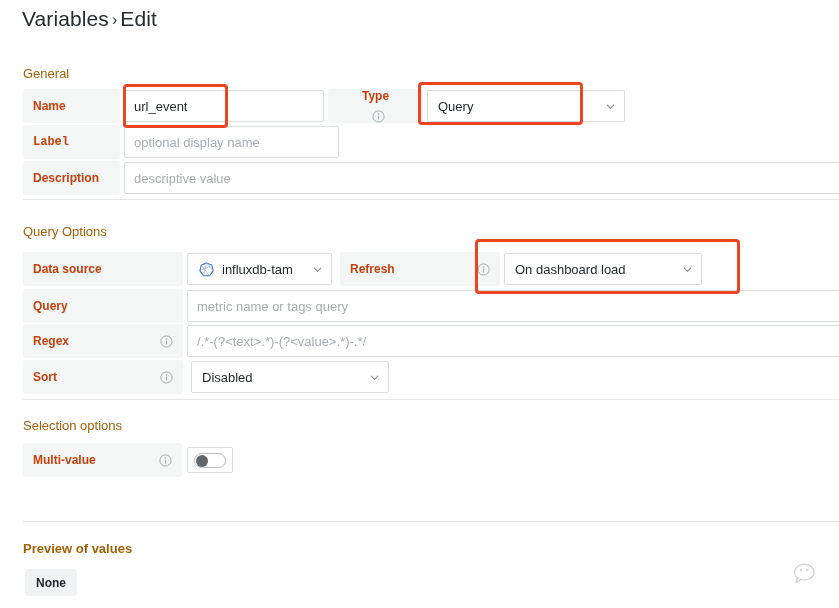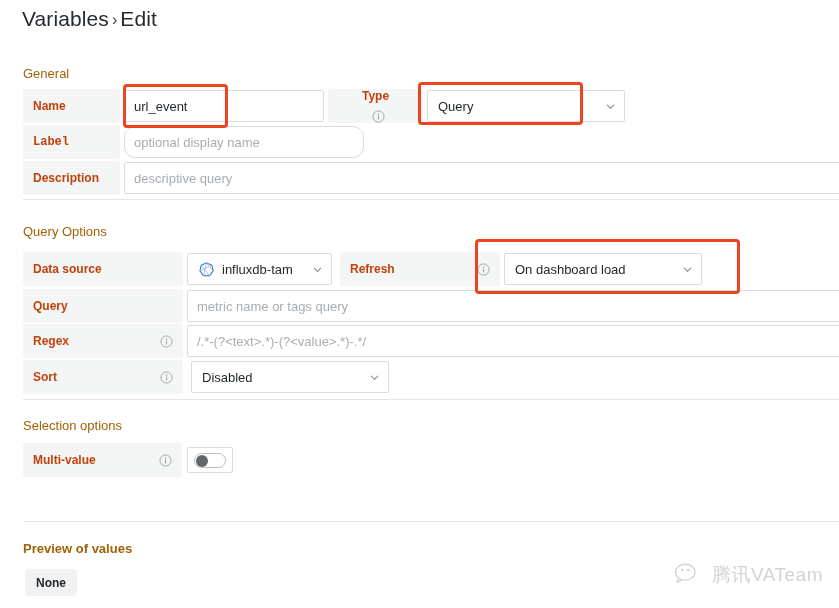--- a/index.html
+++ b/index.html
@@ -217,32 +217,32 @@
             <path d="M2.5 4.5 L6 8 L9.5 4.5" fill="none" stroke="#5c6368" stroke-width="1.2" stroke-linecap="round" stroke-linejoin="round"></path>
           </svg>
       </span>
     </div>
   </div>
 
   <div class="row" style="left:23px; top:125px;">
     <div class="fld-label" style="width:97px;font-family:Liberation Mono, monospace;">
       <span class="lbl-txt">Label</span>
     </div>
-    <div class="text-input ph" style="width:240px; margin-left:4px;border-radius:11px;">
+    <div class="text-input ph" style="width:215px; margin-left:4px;">
       <span>optional display name</span>
     </div>
   </div>
 
 
   <div class="row" style="left:23px; top:161px;">
     <div class="fld-label" style="width:97px;">
       <span class="lbl-txt">Description</span>
     </div>
     <div class="text-input ph" style="width:725px; margin-left:4px;">
-      <span>descriptive query</span>
+      <span>descriptive value</span>
     </div>
   </div>
 
   <div class="row-sep" style="left:23px; top:199px; width:816px;"></div>
 
   <div class="section-title" style="top:224px;">Query Options</div>
 
   <div class="row" style="left:23px; top:252px;">
     <div class="fld-label" style="width:160px;">
       <span class="lbl-txt">Data source</span>
@@ -368,16 +368,15 @@
 
   <div class="watermark">
     <span class="wm-logo">
       <svg viewBox="0 0 32 28" width="30" height="26">
         <ellipse cx="12" cy="11" rx="10.5" ry="8.6" fill="none" stroke="#6d6d6d" stroke-width="1.4"></ellipse>
         <path d="M5 17 L3 22 L8.2 19.2" fill="none" stroke="#6d6d6d" stroke-width="1.4" stroke-linejoin="round"></path>
         <circle cx="8.6" cy="8.6" r="1.3" fill="#6d6d6d"></circle>
         <circle cx="15.2" cy="8.6" r="1.3" fill="#6d6d6d"></circle>
       </svg>
     </span>
-    <span class="wm-text">腾讯VATeam</span>
   </div>
 
 </div>
 
 </body></html>

